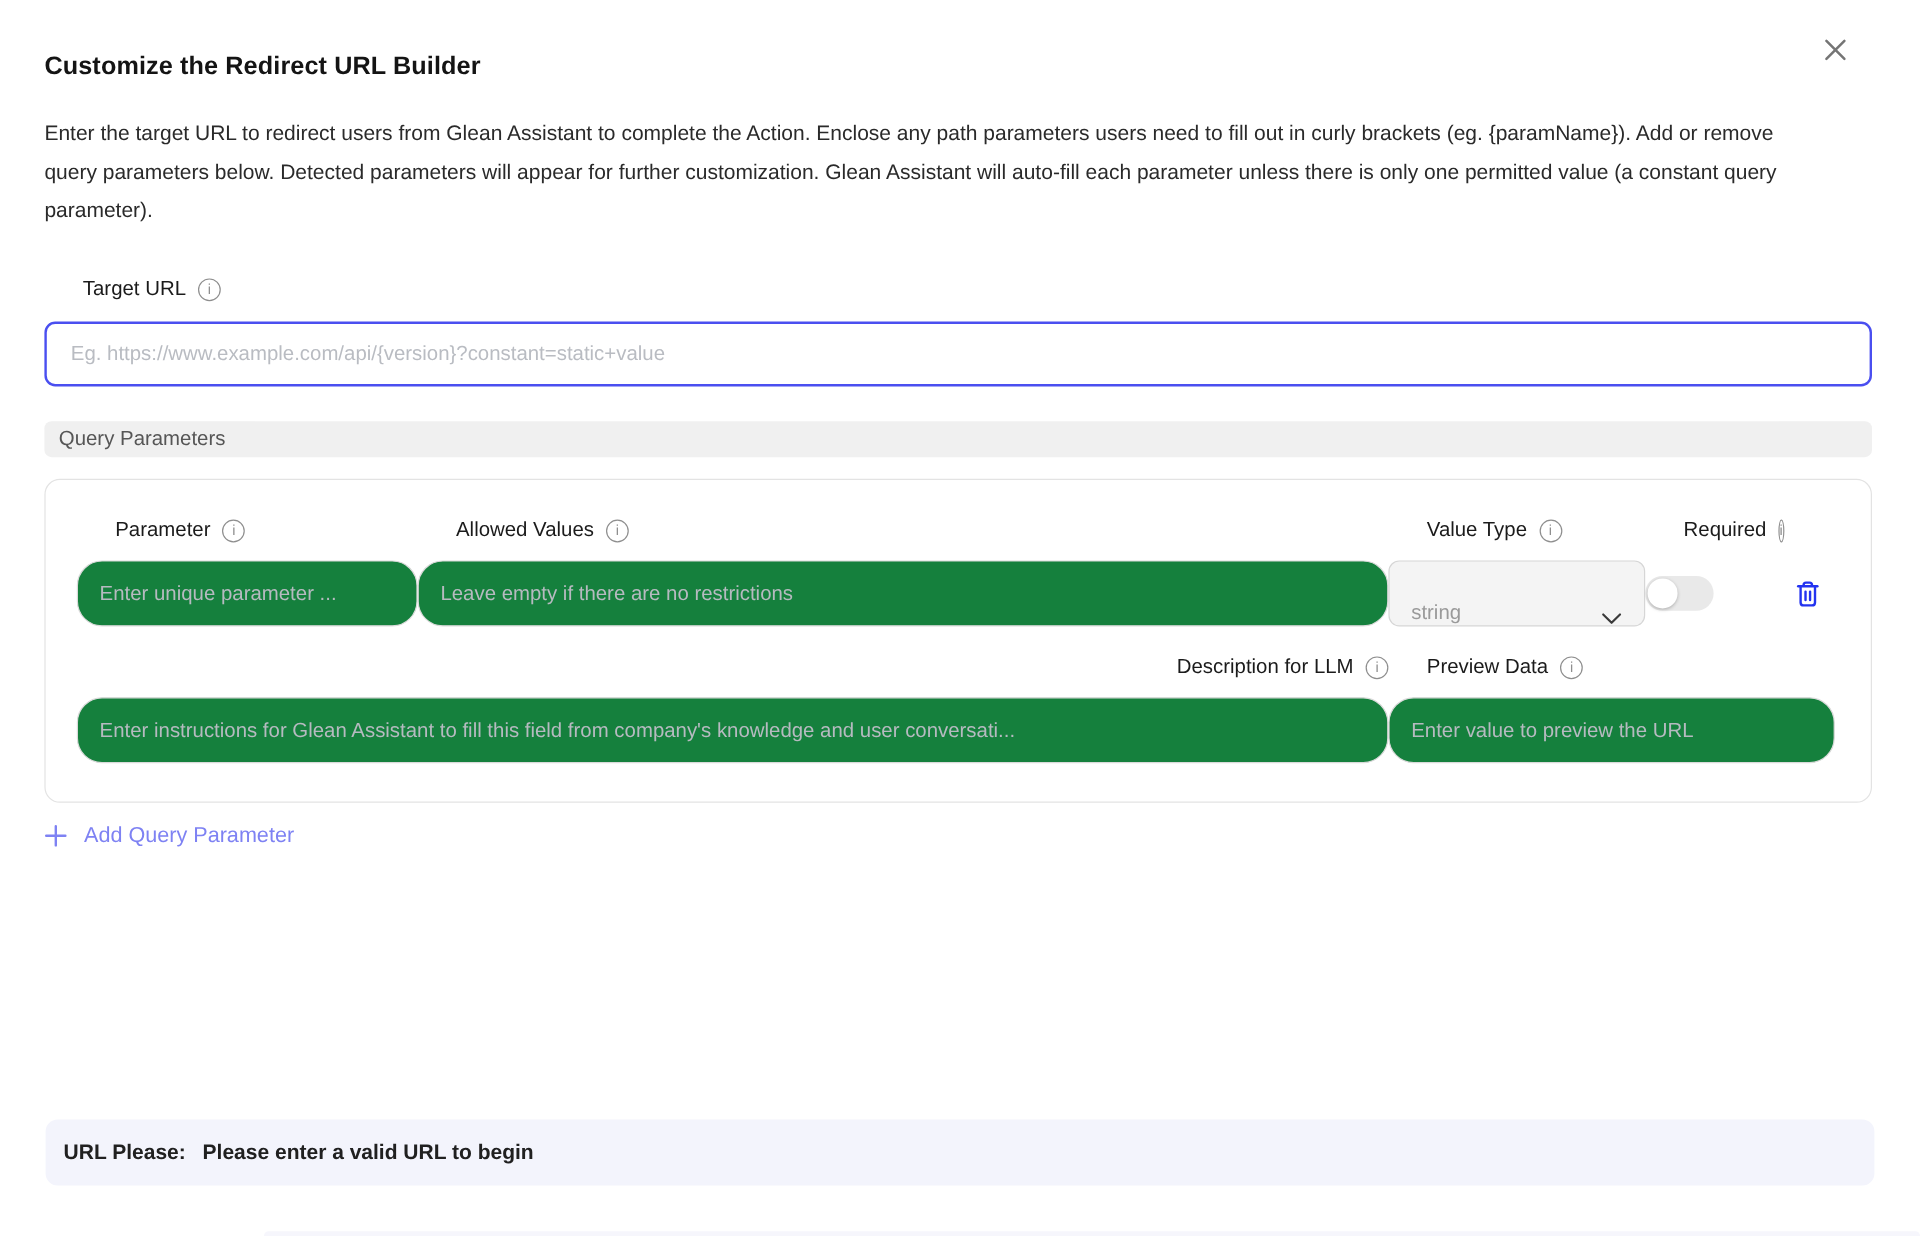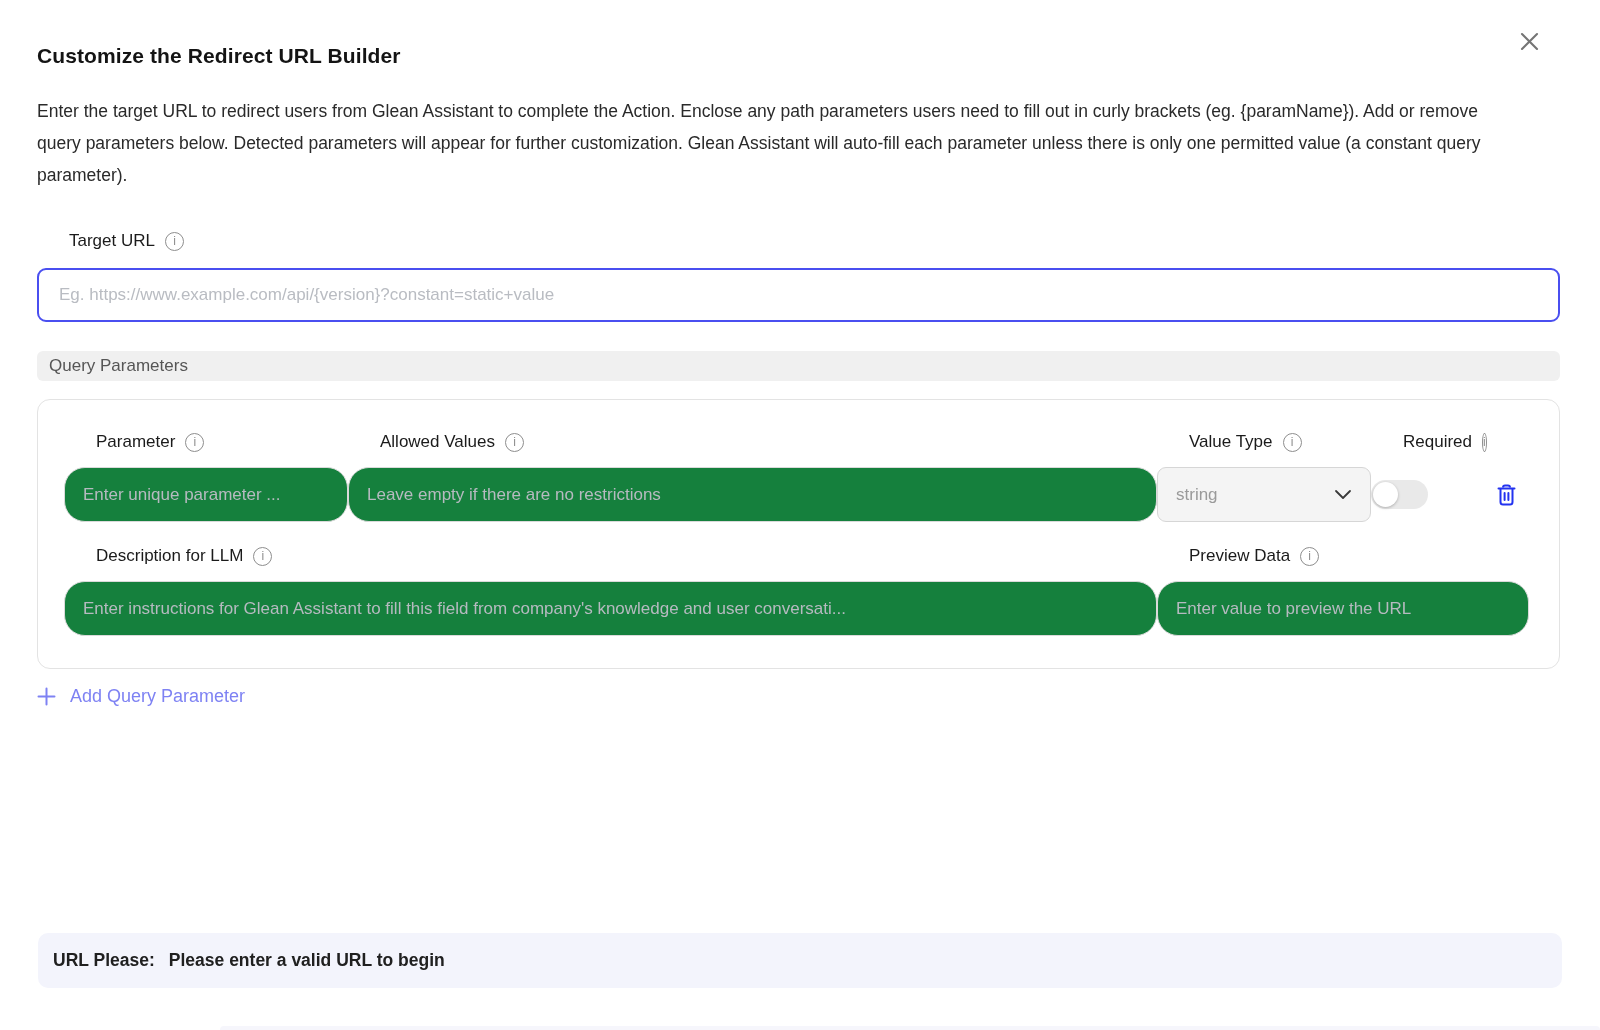--- a/index.html
+++ b/index.html
@@ -37,33 +37,33 @@
   .grid { display:grid; grid-template-columns:284px 1fr 214px 112px 46px; }
   .lbl-row { align-items:center; margin-bottom:13px; }
   .lbl-row .field-label-row { height:24px; }
 
   .tin { height:55px; border:1px solid #dadada; border-radius:21px; background:#15803d;
          padding:0 18px; font-size:17px; color:#1c1c1c; outline:none; width:100%;
          font-family:"Liberation Sans", sans-serif; }
   .tin::placeholder { color:#b6bac0; }
 
   .select-box { height:55px; border:1px solid #d6d6d6; border-radius:9px; background:#f4f4f4;
-                display:flex; align-items:center; justify-content:space-between;
+                display:flex; align-items:flex-end; justify-content:space-between;
                 padding:0 18px; font-size:17px; color:#9a9a9a; cursor:pointer; }
 
   .toggle-cell { display:flex; align-items:center; height:55px; }
   .toggle { width:57px; height:29px; background:#e9e9e9; border-radius:15px; position:relative; cursor:pointer; }
   .toggle .knob { position:absolute; top:2px; left:2px; width:25px; height:25px; border-radius:50%;
                   background:#ffffff; box-shadow:0 1px 3px rgba(0,0,0,.25); }
 
   .trash-cell { display:flex; align-items:center; justify-content:center; height:55px; }
   .trash-btn { width:30px; height:30px; display:flex; align-items:center; justify-content:center; cursor:pointer; }
 
   .row2-lbls { margin-top:22px; }
-  .span-12 { grid-column:1 / 3; }
+  .span-12 { grid-column:1 / 3;justify-content:flex-end; }
   .span-35 { grid-column:3 / 6; }
 
   .add-link { margin-top:17px; display:inline-flex; align-items:center; gap:14px;
               color:#7e82f3; font-size:18px; font-weight:500; cursor:pointer; }
 
   .preview-bar { position:absolute; left:38px; top:933px; width:1524px; height:55px;
                  background:#f3f4fc; border-radius:10px; display:flex; align-items:center;
                  padding:0 15px; font-size:17.5px; color:#202020; }
   .preview-bar .pv-label { font-weight:700; }
   .preview-bar .pv-value { margin-left:14px; font-weight:700; }

